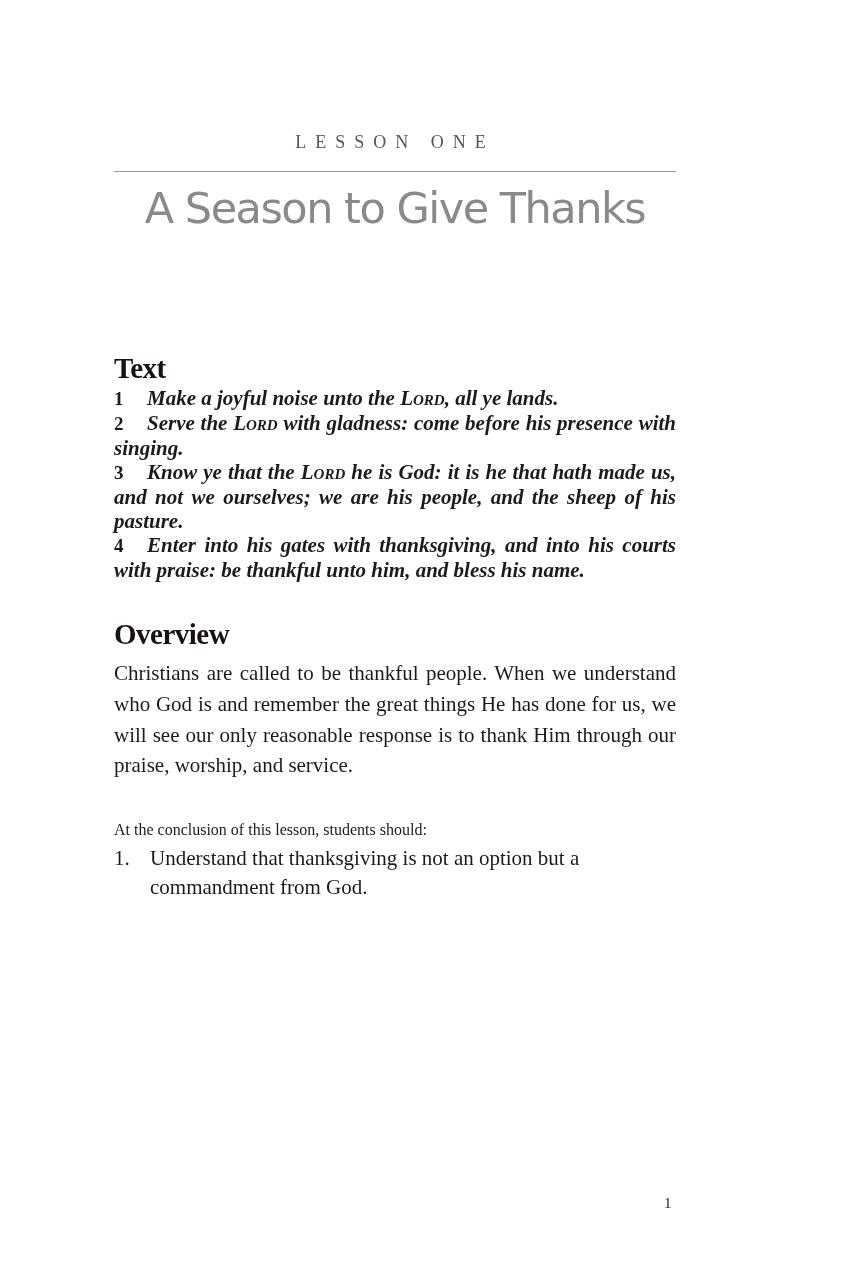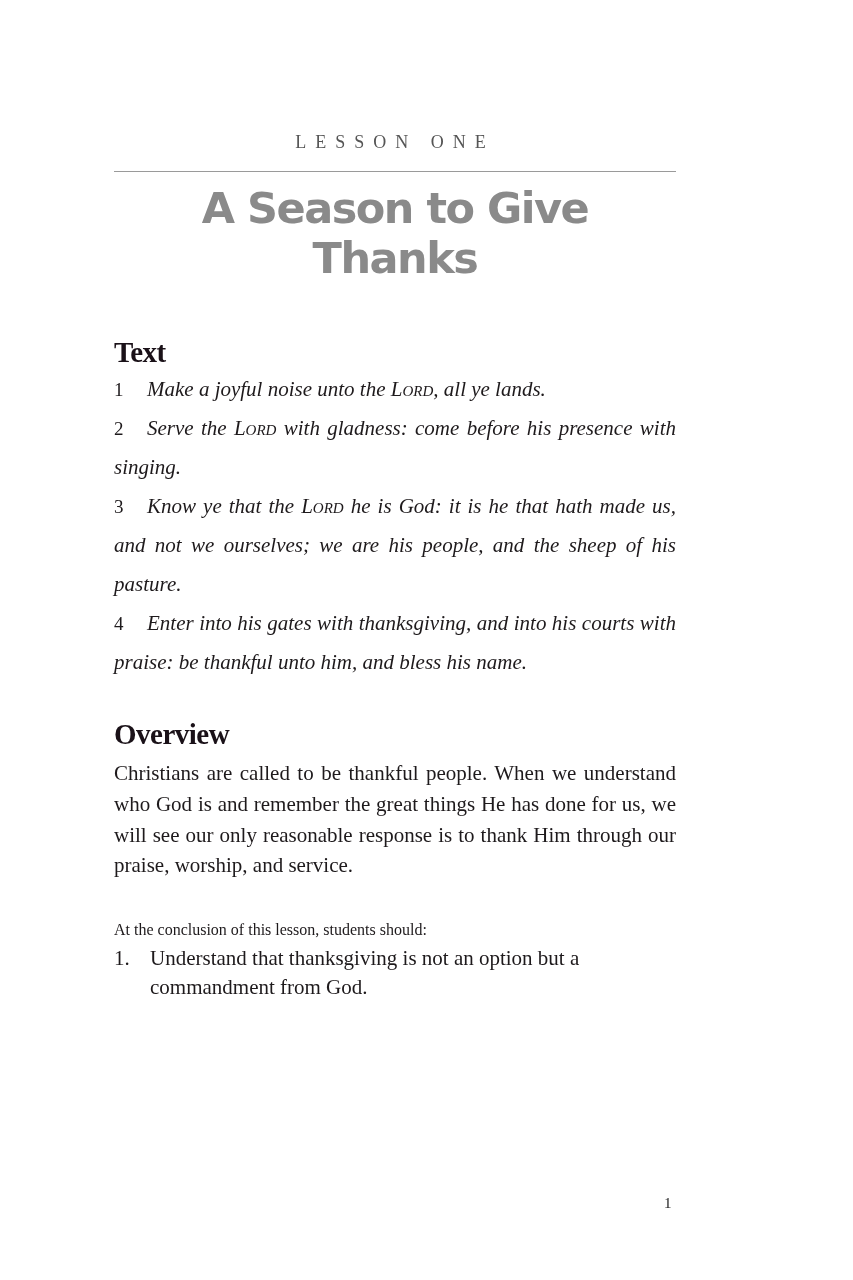--- a/index.html
+++ b/index.html
@@ -1,27 +1,27 @@
 <!DOCTYPE html>
 <html><head>
   <meta charset="utf-8">
   <style>
     html, body { margin: 0; padding: 0; background: #ffffff; }
     body { width: 853px; height: 1280px; position: relative; overflow: hidden; font-family: "Liberation Serif", serif; color: #1e1a1c; }
     .page { position: absolute; left: 0; top: 0; width: 686px; height: 1280px; }
 
     .kicker { position: absolute; left: 114px; width: 562px; top: 132px; text-align: center; font-size: 18px; letter-spacing: 9px; color: #555; font-family: "Liberation Serif", serif; }
     .rule { position: absolute; left: 114px; width: 562px; top: 171px; height: 0; border-top: 1.5px solid #9a9a9a; }
-    .title { position: absolute; left: 114px; width: 562px; top: 183px; text-align: center; font-family: "DejaVu Sans", sans-serif; font-weight: 700; font-size: 43px; color: #8a8a8a; letter-spacing: -1.5px; -webkit-text-stroke: 0; }
+    .title { position: absolute; left: 114px; width: 562px; top: 183px; text-align: center; font-family: "DejaVu Sans", sans-serif; font-weight: 400; font-size: 43px; color: #8a8a8a; letter-spacing: -1.5px; -webkit-text-stroke: 0; }
 
-    .content { position: absolute; left: 114px; width: 562px; top: 334px; }
+    .content { position: absolute; left: 114px; width: 562px; top: 350px; }
     h2 { margin: 0; font-family: "Liberation Serif", serif; font-weight: 700; font-size: 29px; color: #1a1118; letter-spacing: -0.5px; line-height: 36px; }
 
     .psalm-head { margin-top: 8px; font-size: 19px; font-weight: 700; font-variant: small-caps; line-height: 26px; letter-spacing: 0.3px; }
-    .verses { font-style: italic; font-size: 21px; line-height: 39px; text-align: justify; }
+    .verses { font-style: italic; font-size: 21px; line-height: 24px; text-align: justify; font-weight: bold; }
     .verse { margin: 0; }
     .vnum { font-style: normal; display: inline-block; width: 33px; font-size: 19px; }
     .sc { font-variant: small-caps; }
 
     .overview { margin-top: 34px; }
     .overview p { margin: 6px 0 16px 0; font-size: 21px; line-height: 30.8px; text-align: justify; }
 
     .goals { margin-top: 34px; }
     .goals .intro { margin: 6px 0 0 0; font-size: 16px; line-height: 29px; }
     .goals ol { margin: 0; padding: 0; list-style: none; }

